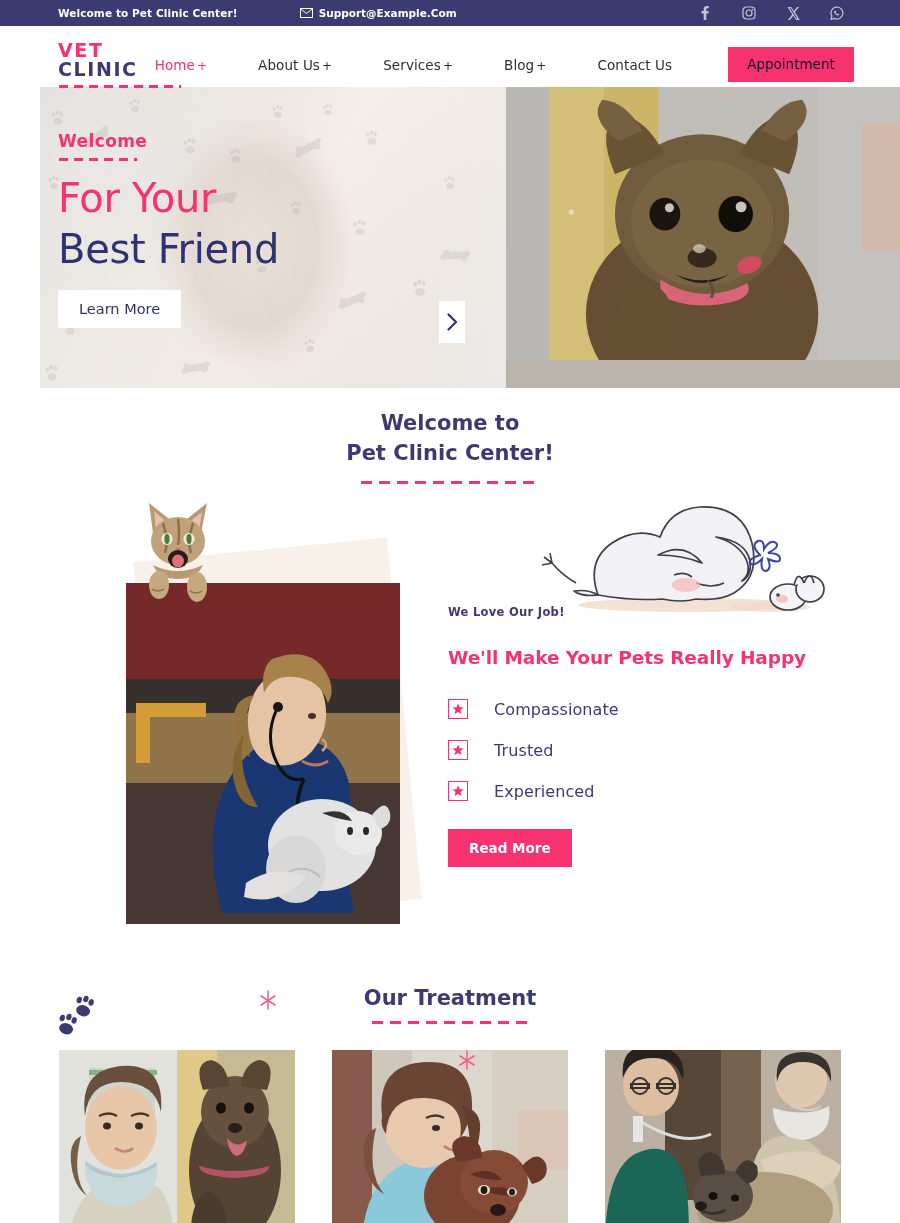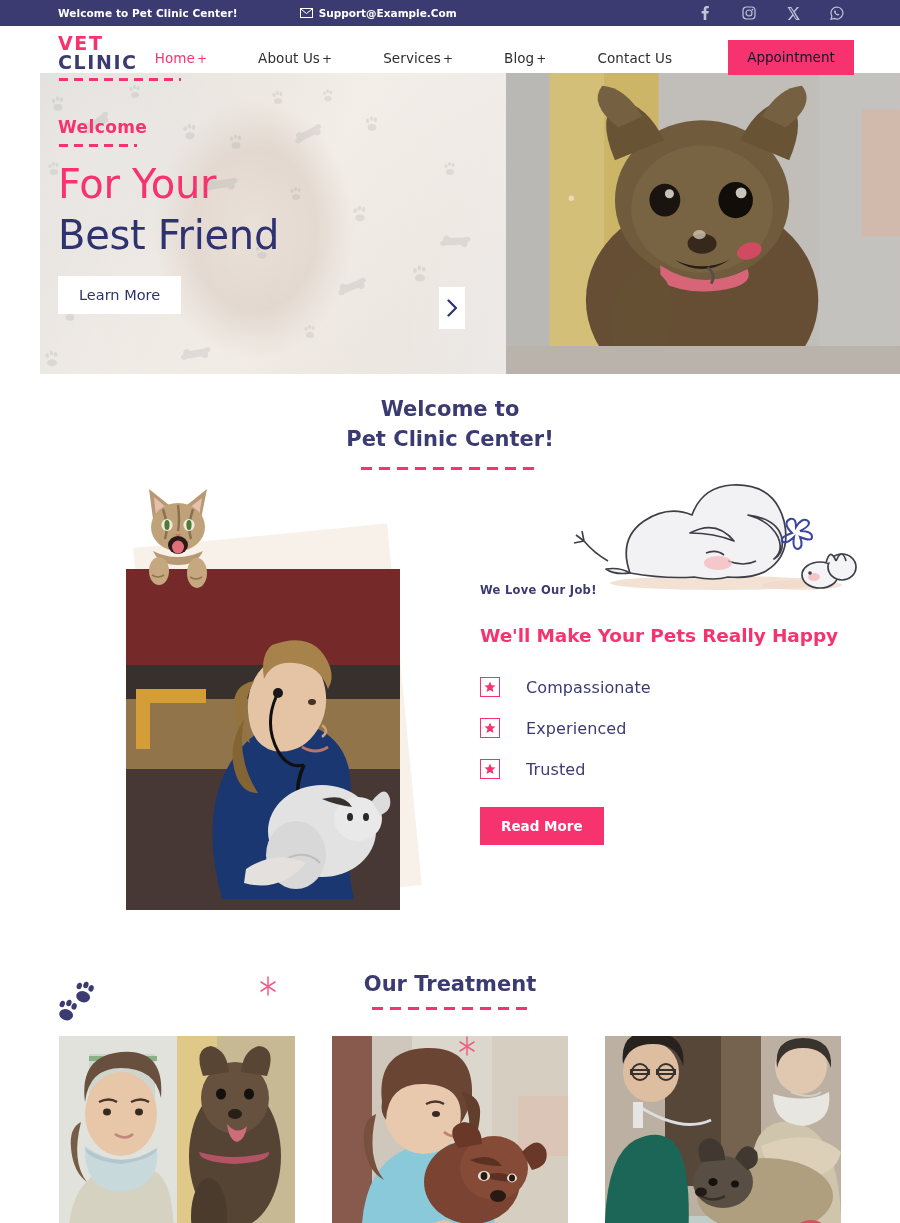--- a/index.html
+++ b/index.html
@@ -40,21 +40,21 @@
     margin-left: auto;
     display: flex;
     align-items: center;
     gap: 30px;
   }
   .soc { width: 14px; height: 14px; display: flex; align-items: center; justify-content: center; opacity: .92; }
   .soc svg { display: block; }
 
   
   .nav {
-    height: 47px;
+    height: 61px;
     background: #ffffff;
     display: flex;
     align-items: center;
     padding: 16px 60px 0 58px;
     position: relative;
     z-index: 5;
   }
   .logo { position: relative; padding-bottom: 9px; }
   .logo-text {
     font-size: 19px;
@@ -222,23 +222,22 @@
     overflow: hidden;
   }
   .cat-peek {
     position: absolute;
     left: 139px; top: 9px;
     width: 78px; height: 115px;
     z-index: 4;
   }
   .about-right {
     position: absolute;
-    left: 448px; top: 40px;
+    left: 448px; top: 48px;
     width: 410px;
-    margin-left: 32px;
   }
   .sketch {
     position: absolute;
     left: 90px; top: -35px;
     width: 305px; height: 122px;
   }
   .love-job {
     color: #3b3b72;
     font-size: 11.5px;
     font-weight: bold;
@@ -667,29 +666,29 @@
               </svg>
           </span>
           <span class="feat-label">Compassionate</span>
         </div>
         <div class="feat-row">
           <span class="feat-box">
             <svg width="12" height="12" viewBox="0 0 12 12">
                 <path d="M6 0.4 L7.6 4.2 L11.6 4.5 L8.5 7.1 L9.5 11 L6 8.9 L2.5 11 L3.5 7.1 L0.4 4.5 L4.4 4.2z" fill="#f7336f"></path>
               </svg>
           </span>
-          <span class="feat-label">Experienced</span>
+          <span class="feat-label">Trusted</span>
         </div>
         <div class="feat-row">
           <span class="feat-box">
             <svg width="12" height="12" viewBox="0 0 12 12">
                 <path d="M6 0.4 L7.6 4.2 L11.6 4.5 L8.5 7.1 L9.5 11 L6 8.9 L2.5 11 L3.5 7.1 L0.4 4.5 L4.4 4.2z" fill="#f7336f"></path>
               </svg>
           </span>
-          <span class="feat-label">Trusted</span>
+          <span class="feat-label">Experienced</span>
         </div>
       </div>
 
       <button class="read-btn">Read More</button>
     </div>
 
     <svg class="deco deco-paws-left" viewBox="0 0 46 44">
       <g fill="#3b3b72">
         <g transform="translate(30,13) rotate(18)">
             <ellipse cx="0" cy="6" rx="7" ry="5.5"></ellipse>

